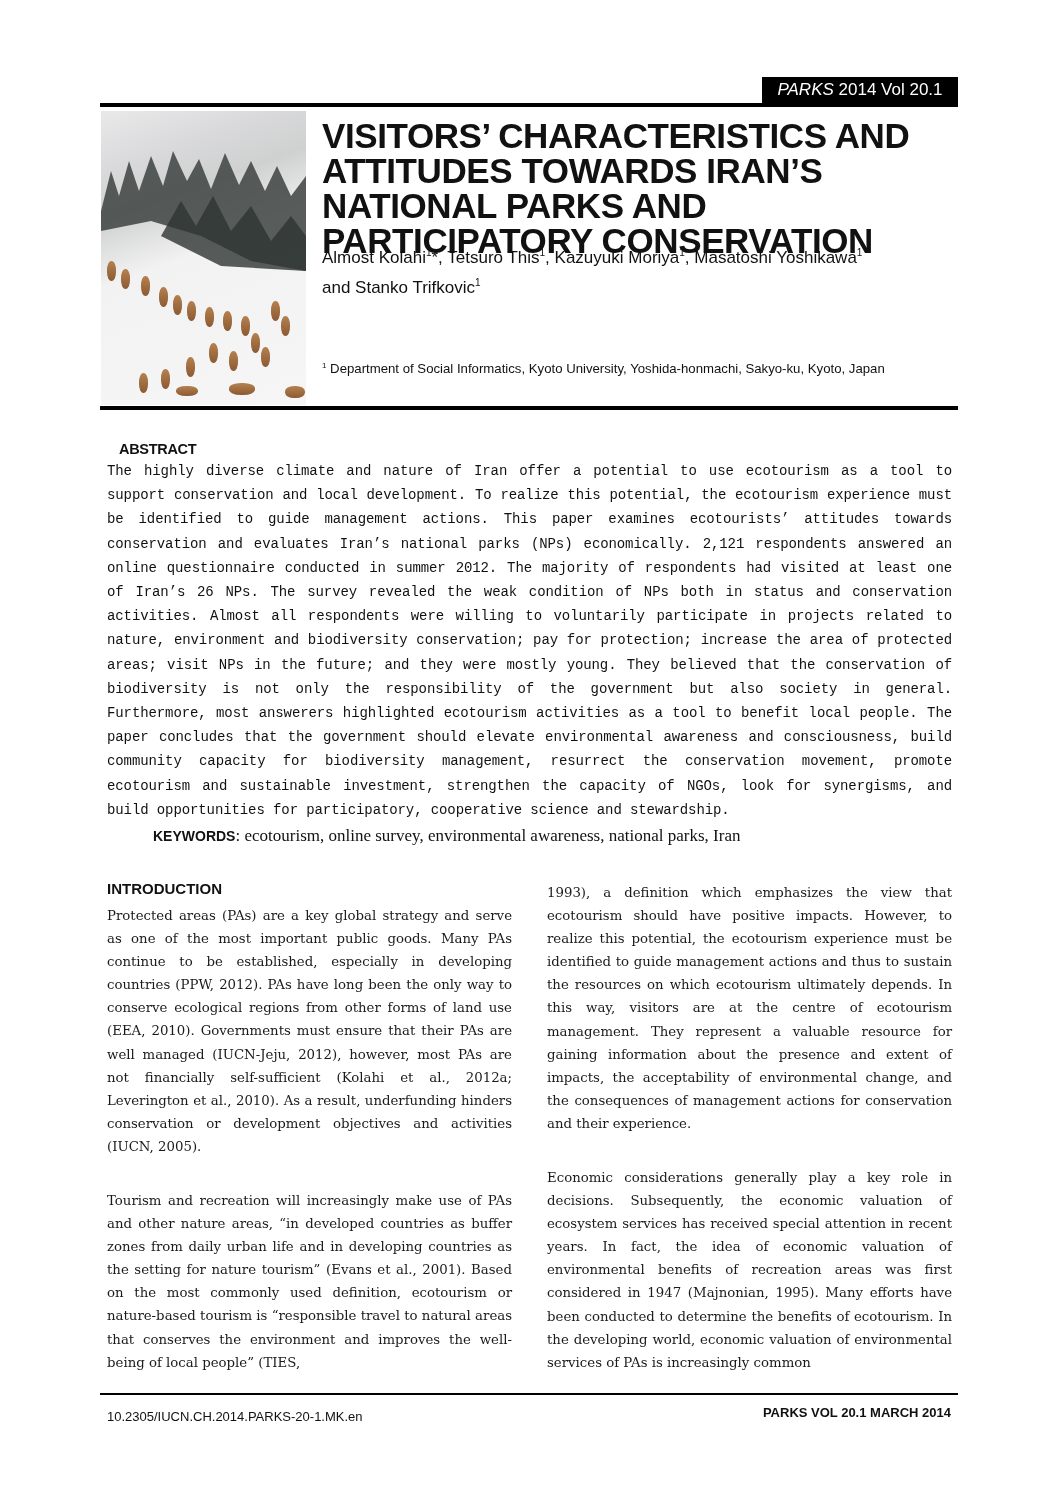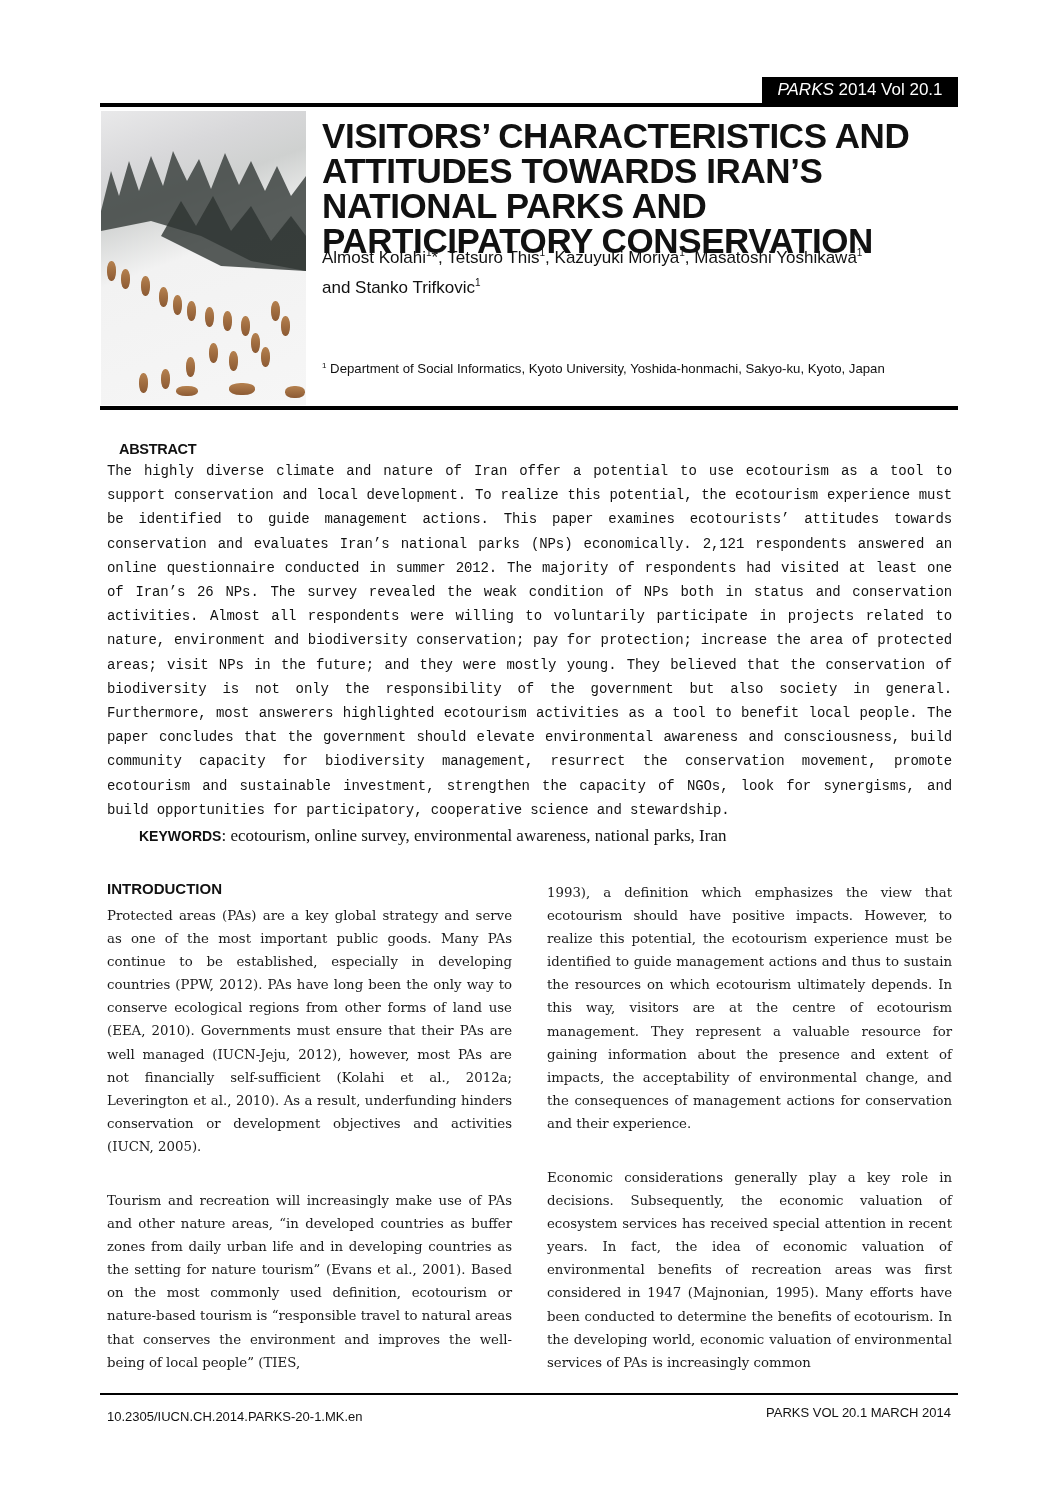--- a/index.html
+++ b/index.html
@@ -27,38 +27,38 @@
   #affil { position: absolute; left: 322px; top: 356px; width: 640px;
     font-family: "Liberation Sans", sans-serif; font-size: 13.2px; line-height: 19px; color: #111; }
   #affil sup { font-size: 8px; }
 
   .section-head { font-family: "Liberation Sans", sans-serif; font-weight: bold; font-size: 14.5px; }
   #abstract-head { position: absolute; left: 107px; top: 441px; letter-spacing: -0.3px; margin-left: 12px; }
   #abstract-body { position: absolute; left: 107px; top: 459px; width: 845px;
     font-family: Liberation Mono, monospace; font-size: 14px; line-height: 24.2px; text-align: justify;
     letter-spacing: -0.1px; }
 
-  #keywords { position: absolute; left: 91px; top: 826px; width: 845px; font-size: 16px; padding-left: 48px; }
+  #keywords { position: absolute; left: 105px; top: 826px; width: 845px; font-size: 16px; padding-left: 48px; }
   #keywords b { font-family: "Liberation Sans", sans-serif; font-size: 14px; }
   #keywords span.kw { font-family: "Liberation Serif", serif; font-size: 17px; }
 
   #intro-head { position: absolute; left: 107px; top: 880px; font-size: 15px; }
   .col { position: absolute; width: 405px; font-family: "DejaVu Serif", serif; font-size: 13.3px;
     line-height: 23.1px; text-align: justify; color: #1a1a1a; }
   .col p { margin: 0; }
   #col-left-p1 { left: 107px; top: 904px; }
   #col-left-p2 { left: 107px; top: 1189px; }
   #col-right-p1 { left: 547px; top: 881px; }
   #col-right-p2 { left: 547px; top: 1166px; }
 
   #footer-rule { position: absolute; left: 100px; top: 1393px; width: 858px; height: 2px; background: #000; }
   #footer-doi { position: absolute; left: 107px; top: 1409px; font-family: "Liberation Sans", sans-serif;
     font-size: 13px; color: #111; }
   #footer-issue { position: absolute; right: 107px; top: 1405px; font-family: "Liberation Sans", sans-serif;
-    font-weight: normal; font-size: 13px; color: #111; margin-left: 28px; }
+    font-weight: bold; font-size: 13px; color: #111; margin-left: 28px; }
 </style>
 </head>
 <body>
 
 <div id="journal-tag"><i>PARKS</i><span> 2014 Vol 20.1</span></div>
 <div id="top-rule"></div>
 
 <div id="cover-photo" role="img" aria-label="Herd of wild sheep walking across a snowy hillside below conifer trees">
   <svg class="trees" viewBox="0 0 205 130" preserveAspectRatio="none">
     <polygon points="0,70 10,30 18,55 28,20 38,50 50,15 62,45 72,10 86,40 98,18 110,48 124,12 138,44 150,20 164,50 176,25 190,55 205,35 205,130 150,120 100,95 50,80 0,90" fill="#3d4341" opacity="0.85"></polygon>

